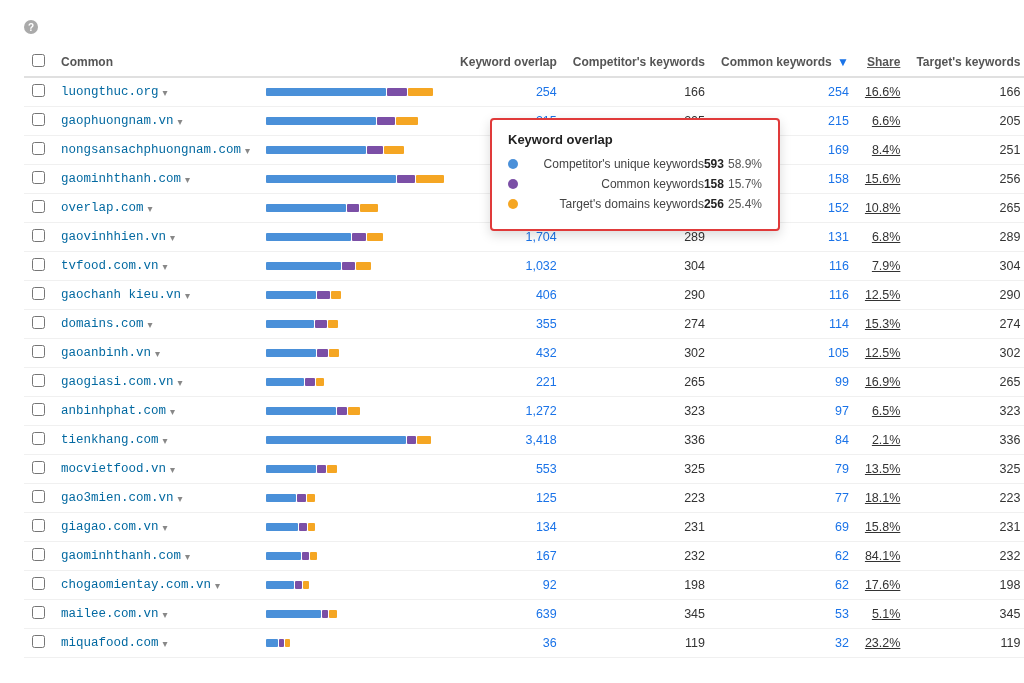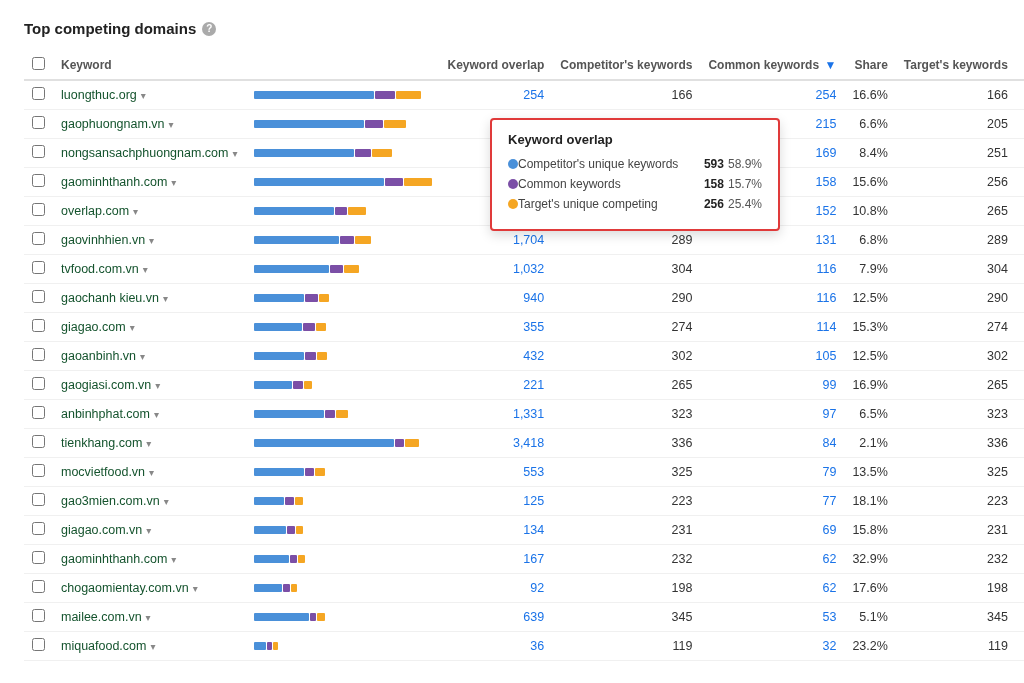--- a/index.html
+++ b/index.html
@@ -60,23 +60,24 @@
       vertical-align: middle;
       white-space: nowrap;
     }
     tbody td.right { text-align: right; }
     .domain-cell {
       display: flex;
       align-items: center;
       gap: 4px;
     }
     .domain-link {
-      color: #14532d;
+      color: #0369a1;
       text-decoration: none;
       cursor: pointer;
+      font-family: Liberation Mono, monospace;
     }
     .domain-arrow {
       color: #888;
       font-size: 10px;
     }
     .bar-container {
       display: flex;
       align-items: center;
       gap: 1px;
       height: 12px;
@@ -96,21 +97,21 @@
       height: 8px;
       border-radius: 1px;
     }
     .num-blue { color: #1a73e8; font-weight: 500; }
     .col-check { width: 24px; }
     .col-domain { min-width: 170px; }
     .col-bar { width: 180px; }
     .col-kw { width: 80px; text-align: right; }
     .col-comp { width: 90px; text-align: right; }
     .col-common { width: 90px; text-align: right; }
-    .col-share { width: 60px; text-align: right; }
+    .col-share { width: 60px; text-align: right; text-decoration: underline; }
     .col-target { width: 70px; text-align: right; margin-top: 44px; }
     .col-dr { width: 40px; text-align: right; }
 
     
     .tooltip-popup {
       position: absolute;
       top: 118px;
       left: 490px;
       background: #fff;
       border: 2px solid #e03a3a;
@@ -124,20 +125,21 @@
       font-size: 13px;
       font-weight: bold;
       color: #222;
       margin-bottom: 10px;
     }
     .tooltip-row {
       display: flex;
       align-items: center;
       gap: 0;
       margin-bottom: 6px;
+      text-align: right;
     }
     .dot {
       width: 10px;
       height: 10px;
       border-radius: 50%;
       flex-shrink: 0;
     }
     .dot-blue { background: #4a90d9; }
     .dot-purple { background: #7b4fa6; }
     .dot-yellow { background: #f5a623; }
@@ -146,53 +148,52 @@
     .tooltip-pct { color: #555; font-size: 12px; }
 
     
     .sort-arrow { color: #1a73e8; margin-left: 2px; }
   </style>
 </head>
 <body>
 
 <div class="page-wrapper">
   <div class="section-title">
-    <span>Top competing domains</span>
     <span class="info-icon">?</span>
   </div>
 
   <div class="tooltip-popup">
     <div class="tooltip-title">Keyword overlap</div>
     <div class="tooltip-row">
       <div class="dot dot-blue"></div>
       <span class="tooltip-label">Competitor's unique keywords</span>
       <span class="tooltip-num">593</span>
       <span class="tooltip-pct">58.9%</span>
     </div>
     <div class="tooltip-row">
       <div class="dot dot-purple"></div>
       <span class="tooltip-label">Common keywords</span>
       <span class="tooltip-num">158</span>
       <span class="tooltip-pct">15.7%</span>
     </div>
     <div class="tooltip-row">
       <div class="dot dot-yellow"></div>
-      <span class="tooltip-label">Target's unique competing</span>
+      <span class="tooltip-label">Target's domains keywords</span>
       <span class="tooltip-num">256</span>
       <span class="tooltip-pct">25.4%</span>
     </div>
   </div>
 
   <table>
     <thead>
       <tr>
         <th class="col-check">
           <input type="checkbox" style="">
         </th>
-        <th class="col-domain">Keyword</th>
+        <th class="col-domain">Common</th>
         <th class="col-bar"></th>
         <th class="col-kw right">
           <span>Keyword overlap</span>
         </th>
         <th class="col-comp right">
           <span>Competitor's keywords</span>
         </th>
         <th class="col-common right">
           <span>Common keywords</span>
           <span class="sort-arrow">▼</span>
@@ -420,38 +421,38 @@
       </div>
     </td>
     <td class="col-bar">
       <div class="bar-container">
         <div class="bar-blue" style="width:50px;"></div>
         <div class="bar-purple" style="width:13px;"></div>
         <div class="bar-yellow" style="width:10px;"></div>
       </div>
     </td>
     <td class="col-kw right">
-      <span class="num-blue">940</span>
+      <span class="num-blue">406</span>
     </td>
     <td class="col-comp right">290</td>
     <td class="col-common right">
       <span class="num-blue">116</span>
     </td>
     <td class="col-share right">12.5%</td>
     <td class="col-target right">290</td>
     <td class="col-dr right">19</td>
 
   </tr>
         <tr>
     <td class="col-check">
       <input type="checkbox" style="">
     </td>
     <td class="col-domain">
       <div class="domain-cell">
-        <a class="domain-link">giagao.com</a>
+        <a class="domain-link">domains.com</a>
         <span class="domain-arrow">▾</span>
       </div>
     </td>
     <td class="col-bar">
       <div class="bar-container">
         <div class="bar-blue" style="width:48px;"></div>
         <div class="bar-purple" style="width:12px;"></div>
         <div class="bar-yellow" style="width:10px;"></div>
       </div>
     </td>
@@ -536,21 +537,21 @@
       </div>
     </td>
     <td class="col-bar">
       <div class="bar-container">
         <div class="bar-blue" style="width:70px;"></div>
         <div class="bar-purple" style="width:10px;"></div>
         <div class="bar-yellow" style="width:12px;"></div>
       </div>
     </td>
     <td class="col-kw right">
-      <span class="num-blue">1,331</span>
+      <span class="num-blue">1,272</span>
     </td>
     <td class="col-comp right">323</td>
     <td class="col-common right">
       <span class="num-blue">97</span>
     </td>
     <td class="col-share right">6.5%</td>
     <td class="col-target right">323</td>
     <td class="col-dr right">34</td>
 
   </tr>
@@ -687,21 +688,21 @@
         <div class="bar-yellow" style="width:7px;"></div>
       </div>
     </td>
     <td class="col-kw right">
       <span class="num-blue">167</span>
     </td>
     <td class="col-comp right">232</td>
     <td class="col-common right">
       <span class="num-blue">62</span>
     </td>
-    <td class="col-share right">32.9%</td>
+    <td class="col-share right">84.1%</td>
     <td class="col-target right">232</td>
     <td class="col-dr right">0</td>
 
   </tr>
         <tr>
     <td class="col-check">
       <input type="checkbox" style="">
     </td>
     <td class="col-domain">
       <div class="domain-cell">

